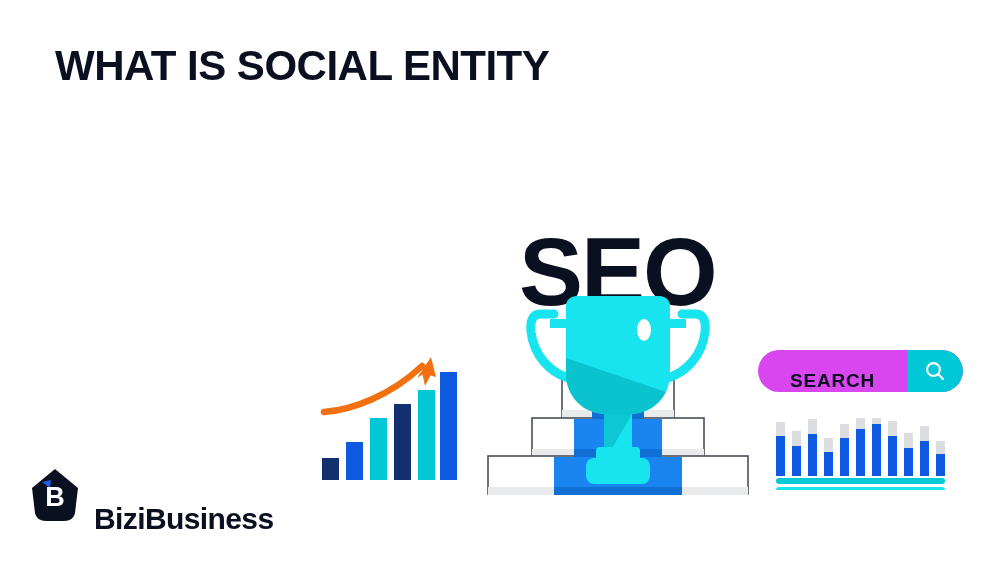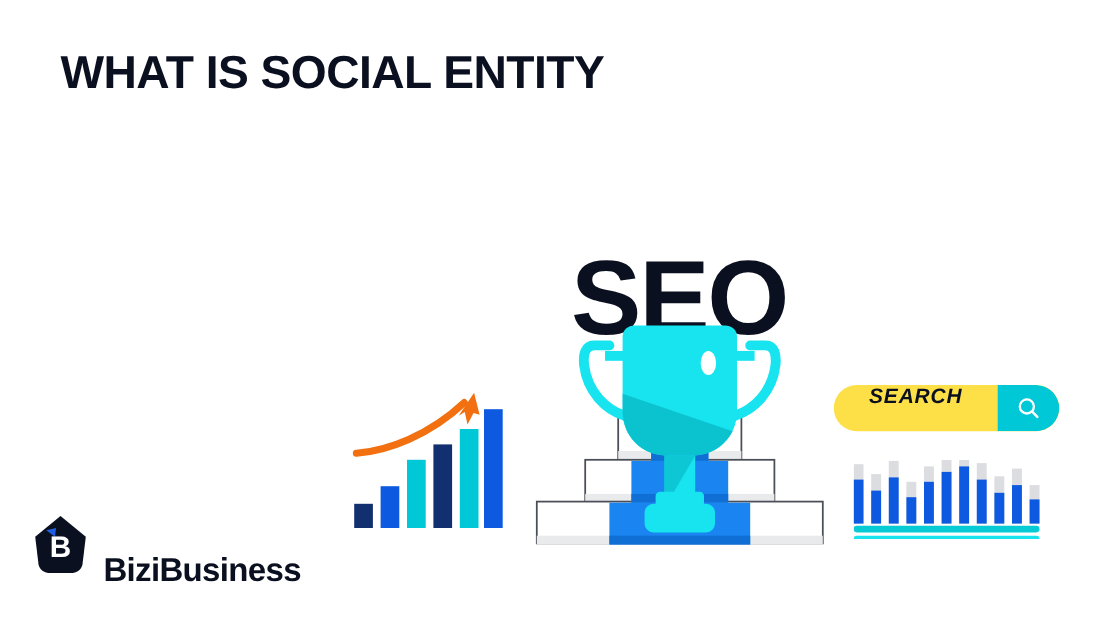--- a/index.html
+++ b/index.html
@@ -45,21 +45,21 @@
   
   .growth{position:absolute;left:318px;top:352px;width:140px;height:128px;}
   .gbar{position:absolute;bottom:0;}
 
   
   .trophy{position:absolute;left:478px;top:292px;width:280px;height:248px;}
 
   
   .searchbar{
     position:absolute;left:758px;top:350px;width:205px;height:42px;
-    background:#fde047;border-radius:21px;overflow:hidden;display:flex;align-items:flex-start;font-style:italic;
+    background:#d946ef;border-radius:21px;overflow:hidden;display:flex;align-items:flex-end;
   }
   .search-label{
     color:#0b1020;font-weight:bold;font-size:19px;letter-spacing:0.8px;
     margin-left:32px;
   }
   .search-btn{
     position:absolute;right:0;top:0;width:56px;height:42px;
     background:#00c8d7;border-radius:0 21px 21px 0;
     display:flex;align-items:center;justify-content:center;
   }

